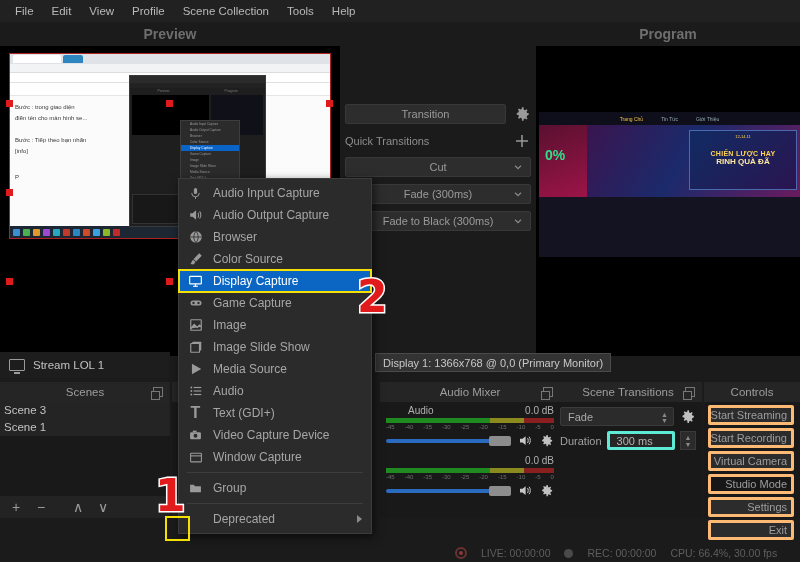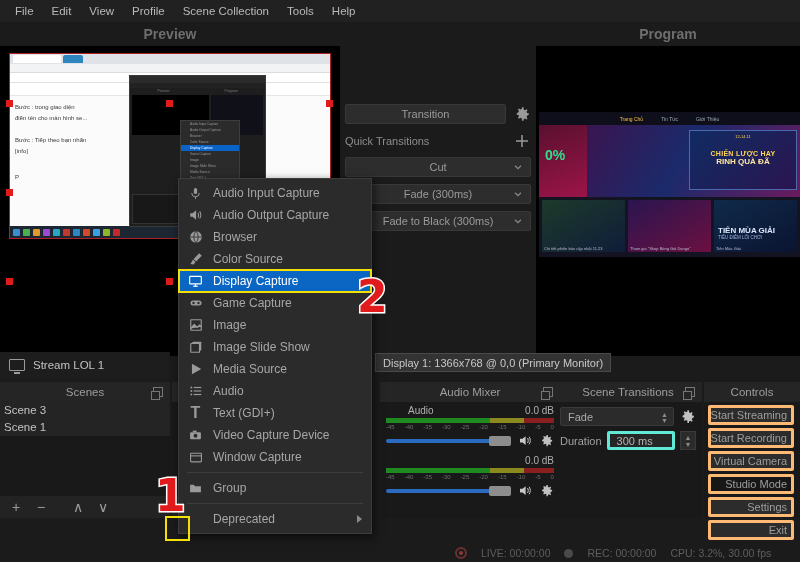--- a/index.html
+++ b/index.html
@@ -309,33 +309,20 @@
         <div style="font-size:14px;font-weight:bold;color:#2ee08a;padding:22px 0 0 6px;">0%</div>
       </div>
       <div class="pg-main">
         <div class="pg-banner">
           <div style="font-size:4px;color:#ffd451;text-align:center;margin-top:3px;">12-14.11</div>
           <div class="pg-bt">CHIẾN LƯỢC HAY</div>
           <div class="pg-bt2">RINH QUÀ ĐÃ</div>
         </div>
       </div>
     </div>
-    <div class="pg-row">
-      <div class="pg-card pg-c1">
-        <div class="pg-cap">Chi tiết phiên bản cập nhật 11.23</div>
-      </div>
-      <div class="pg-card pg-c2">
-        <div class="pg-cap">Tham gia "Shop Bóng Gió Dango"</div>
-      </div>
-      <div class="pg-card pg-c3">
-        <div style="font-size:8px;color:#dfe6ff;padding:26px 0 0 4px;font-weight:bold;">TIÊN MÙA GIẢI</div>
-        <div style="font-size:4.5px;color:#9fb0d8;padding-left:4px;">TIÊU ĐIỂM LỐI CHƠI</div>
-        <div class="pg-cap">Tiên Mùa Giải</div>
-      </div>
-    </div>
   </div>
 
   <div class="mid-col">
     <div class="row-flex">
       <div class="trans-btn" style="flex:1">Transition</div>
       <span class="gear">
         <svg viewBox="0 0 24 24" width="18" height="18" fill="#9a9a9a">
           <path d="M12 8a4 4 0 100 8 4 4 0 000-8zm0 6a2 2 0 110-4 2 2 0 010 4z"></path>
           <path d="M21 13v-2l-2.3-.4a6.9 6.9 0 00-.7-1.7l1.4-1.9-1.4-1.4-1.9 1.4a6.9 6.9 0 00-1.7-.7L14 3h-2l-.4 2.3a6.9 6.9 0 00-1.7.7L8 4.6 6.6 6l1.4 1.9a6.9 6.9 0 00-.7 1.7L5 11v2l2.3.4a6.9 6.9 0 00.7 1.7L6.6 17 8 18.4l1.9-1.4a6.9 6.9 0 001.7.7L12 21h2l.4-2.3a6.9 6.9 0 001.7-.7l1.9 1.4 1.4-1.4-1.4-1.9a6.9 6.9 0 00.7-1.7L21 13z"></path>
         </svg>
@@ -520,21 +507,21 @@
     <div class="ctl-btn dark">Studio Mode</div>
     <div class="ctl-btn">Settings</div>
     <div class="ctl-btn">Exit</div>
   </div>
 
   <div id="statusbar">
     <span class="live-ring"></span>
     <span>LIVE: 00:00:00</span>
     <span class="live-dot"></span>
     <span>REC: 00:00:00</span>
-    <span>CPU: 3.2%, 30.00 fps</span>
+    <span>CPU: 66.4%, 30.00 fps</span>
   </div>
 
   <div id="ctxmenu">
     <div class="cmi">
       <span class="cmi-ico">
         <svg width="13" height="15" viewBox="0 0 24 24" fill="currentColor">
             <rect x="9" y="2" width="6" height="11" rx="3"></rect>
             <path d="M5 11a7 7 0 0014 0" stroke="currentColor" stroke-width="1.8" fill="none"></path>
             <rect x="11" y="18" width="2" height="4"></rect>
           </svg>

